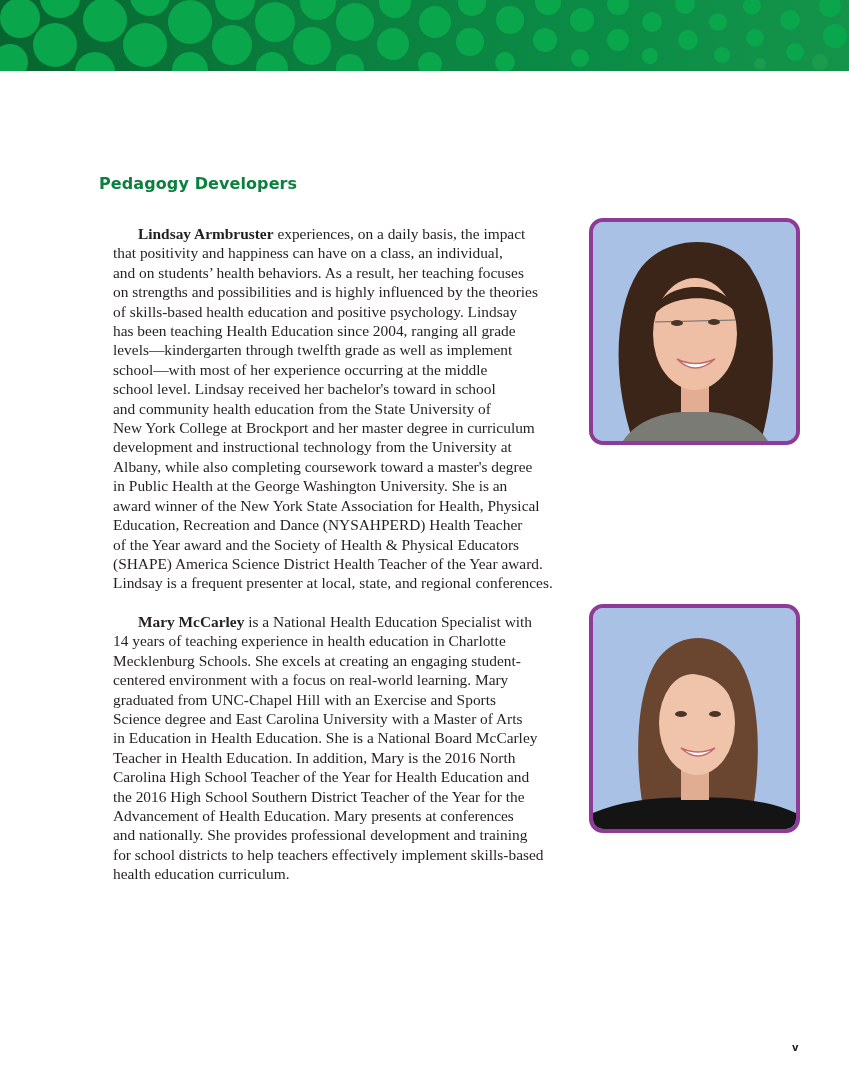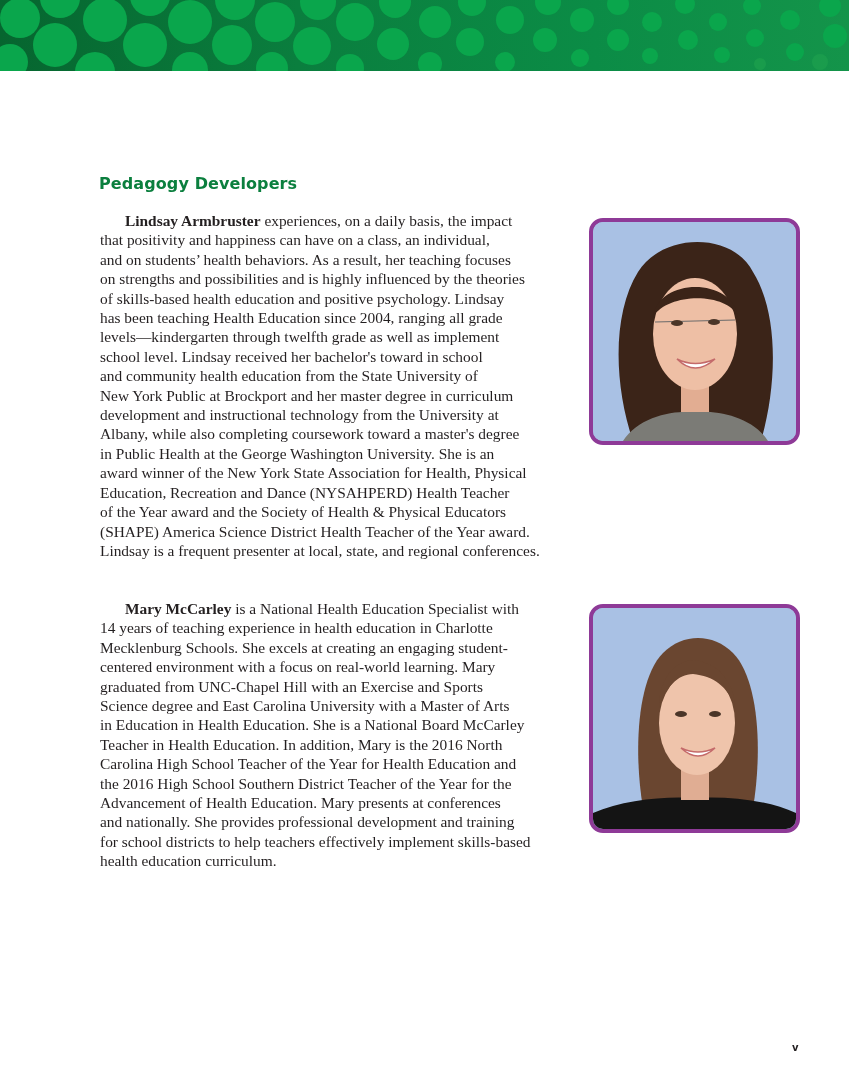--- a/index.html
+++ b/index.html
@@ -17,21 +17,21 @@
     .title {
       position: absolute; left: 99px; top: 174px;
       font-family: "DejaVu Sans", "Liberation Sans", sans-serif;
       font-weight: bold; font-size: 16px; color: #0b7f3e;
       letter-spacing: 0.1px; margin: 0;
     }
     .bio {
       position: absolute; left: 100px; width: 455px;
       font-family: "Liberation Serif", "DejaVu Serif", serif;
       font-size: 15.4px; line-height: 19.4px;
-      color: #231f20; margin: 0;
+      color: #231f20; margin: 13px;
     }
     .bio .line { display: block; white-space: nowrap; }
     .bio .indent { padding-left: 25px; }
     .bio b { font-weight: bold; }
     .photo {
       position: absolute; left: 589px; width: 203px;
       border: 4px solid #8e3a97; border-radius: 14px;
       background: #a9c1e4; overflow: hidden;
     }
     .photo svg { display: block; width: 100%; height: 100%; }
@@ -102,23 +102,24 @@
 <h1 class="title">Pedagogy Developers</h1>
 
 <div class="bio" style="top: 211px;">
   <span class="line indent"><b>Lindsay Armbruster</b><span> experiences, on a daily basis, the impact</span></span>
   <span class="line">that positivity and happiness can have on a class, an individual,</span>
   <span class="line">and on students’ health behaviors. As a result, her teaching focuses</span>
   <span class="line">on strengths and possibilities and is highly influenced by the theories</span>
   <span class="line">of skills-based health education and positive psychology. Lindsay</span>
   <span class="line">has been teaching Health Education since 2004, ranging all grade</span>
   <span class="line">levels—kindergarten through twelfth grade as well as implement</span>
+  <span class="line">school—with most of her experience occurring at the middle</span>
   <span class="line">school level. Lindsay received her bachelor's toward in school</span>
   <span class="line">and community health education from the State University of</span>
-  <span class="line">New York Public at Brockport and her master degree in curriculum</span>
+  <span class="line">New York College at Brockport and her master degree in curriculum</span>
   <span class="line">development and instructional technology from the University at</span>
   <span class="line">Albany, while also completing coursework toward a master's degree</span>
   <span class="line">in Public Health at the George Washington University. She is an</span>
   <span class="line">award winner of the New York State Association for Health, Physical</span>
   <span class="line">Education, Recreation and Dance (NYSAHPERD) Health Teacher</span>
   <span class="line">of the Year award and the Society of Health &amp; Physical Educators</span>
   <span class="line">(SHAPE) America Science District Health Teacher of the Year award.</span>
   <span class="line">Lindsay is a frequent presenter at local, state, and regional conferences.</span>
 </div>
 

